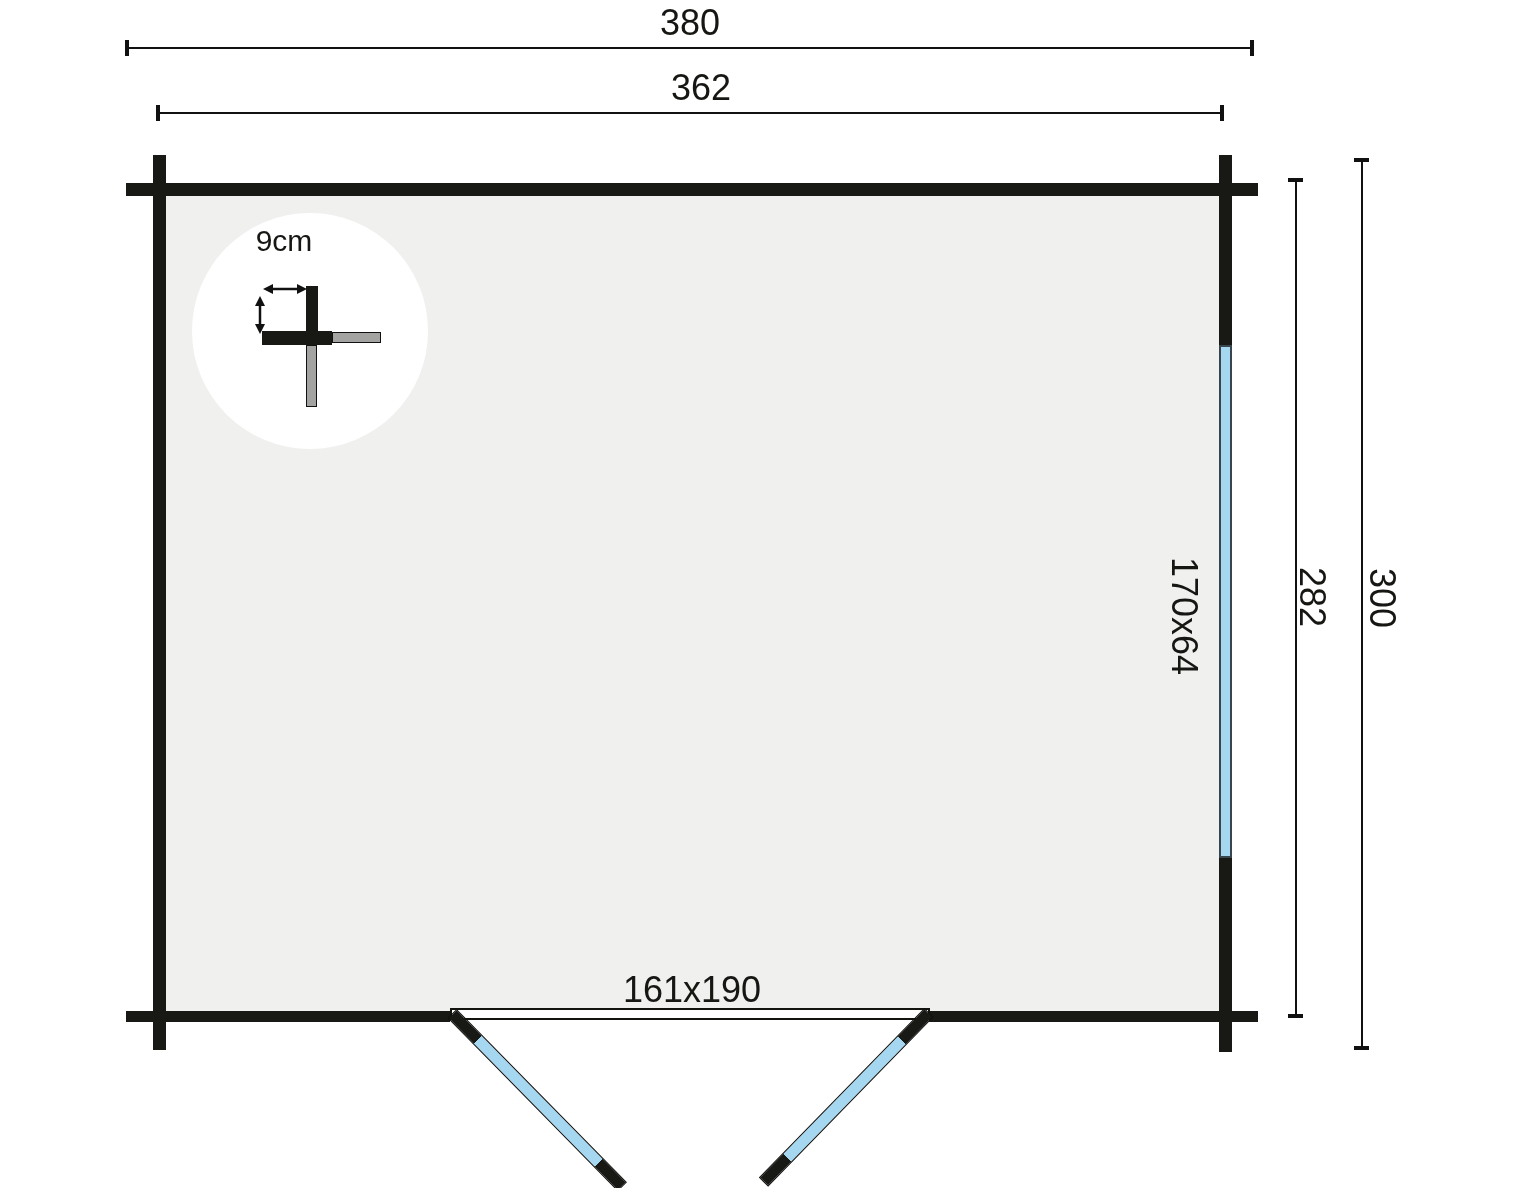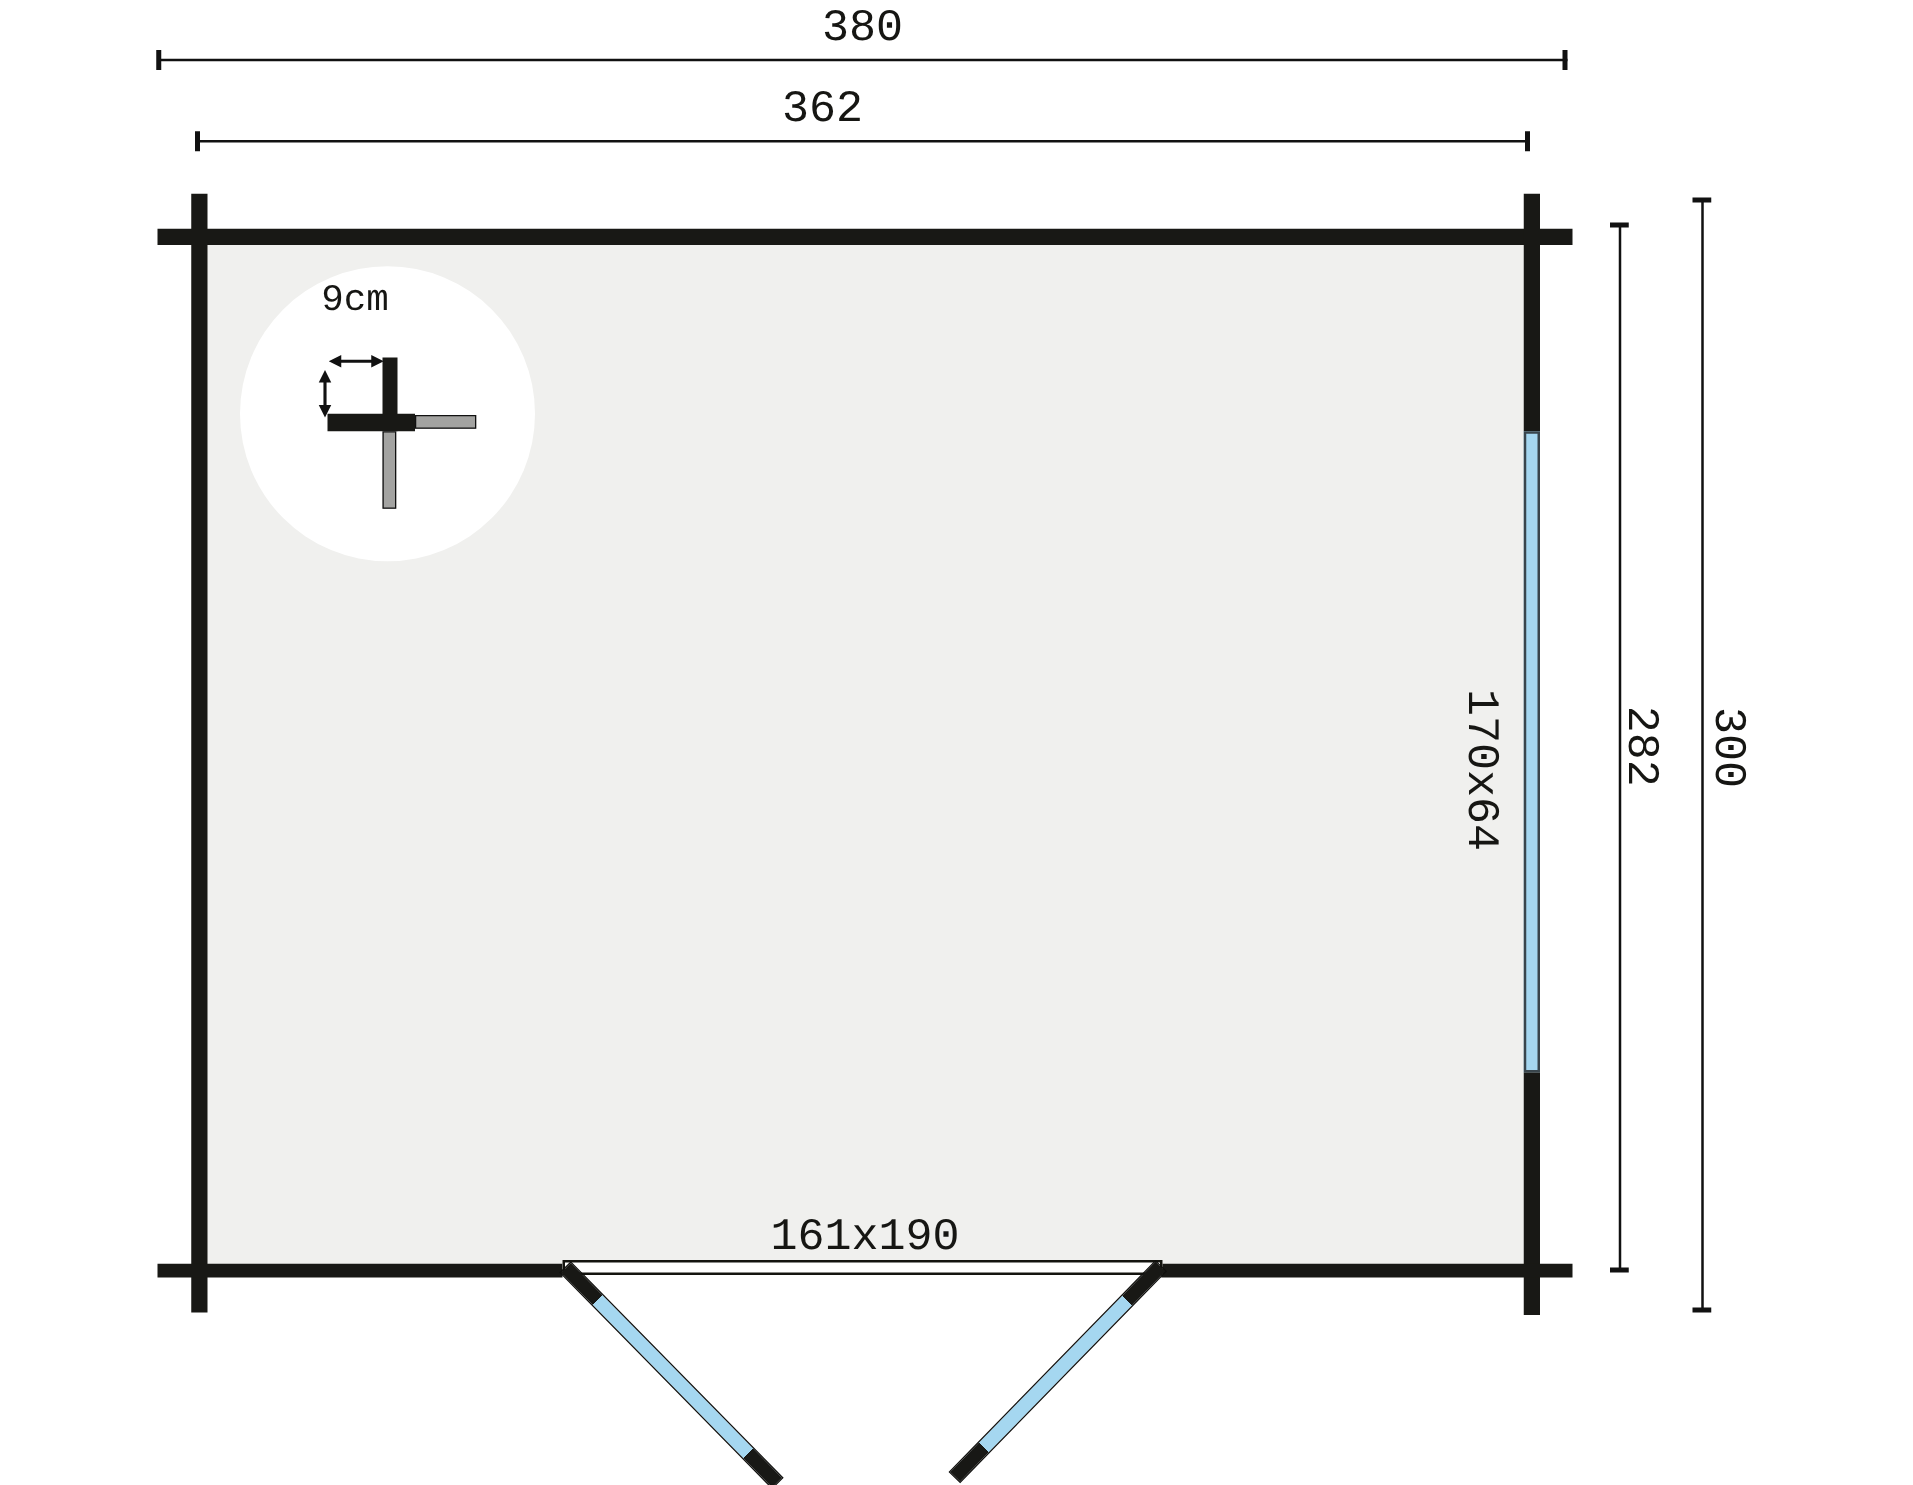--- a/index.html
+++ b/index.html
@@ -1,17 +1,17 @@
 <!DOCTYPE html>
 <html style="--wall: #181815; --floor: #f0f0ee; --glazing: #a5d7f0; --gray: #a3a3a1; --line: #111111;"><head>
 <meta charset="utf-8">
 <style>
   html,body{margin:0;padding:0;background:#ffffff;}
   .canvas{position:relative;width:1530px;height:1188px;background:#fff;overflow:hidden;
-          font-family:Liberation Mono, monospace;color:#161613;}
+          font-family:Liberation Sans, sans-serif;color:#161613;}
   .abs{position:absolute;}
   .dim-label{font-size:36px;line-height:1;white-space:nowrap;color:#161613;
              transform:translate(-50%,-50%);text-align:center;}
   .dim-label.rot{transform:translate(-50%,-50%) rotate(90deg);}
   .small-label{font-size:30px;line-height:1;white-space:nowrap;color:#161613;
                transform:translate(-50%,-50%);}
   .hline{height:2px;background:var(--line,#111);}
   .vline{width:2px;background:var(--line,#111);}
   .hcap{width:4px;height:16px;background:var(--line,#111);}
   .vcap{width:15px;height:4px;background:var(--line,#111);}
@@ -32,21 +32,21 @@
 </head>
 <body>
 
 <div class="canvas">
 
   <div class="abs dim-label" style="left:690px;top:23px;">380</div>
   <div class="abs hline" style="left:127px;top:47px;width:1127px;"></div>
   <div class="abs hcap" style="left:125px;top:40px;"></div>
   <div class="abs hcap" style="left:1250px;top:40px;"></div>
 
-  <div class="abs dim-label" style="left:658px;top:88px;">362</div>
+  <div class="abs dim-label" style="left:701px;top:88px;">362</div>
   <div class="abs hline" style="left:158px;top:112px;width:1066px;"></div>
   <div class="abs hcap" style="left:156px;top:105px;"></div>
   <div class="abs hcap" style="left:1220px;top:105px;"></div>
 
   <div class="abs floor" style="left:159px;top:189px;width:1067px;height:828px;"></div>
 
   <div class="abs detail-circle" style="left:192px;top:213px;"></div>
   <div class="abs wall" style="left:306px;top:286px;width:12px;height:59px;"></div>
   <div class="abs wall" style="left:262px;top:331px;width:70px;height:14px;"></div>
   <div class="abs log-gray" style="left:332px;top:332px;width:49px;height:11px;"></div>

